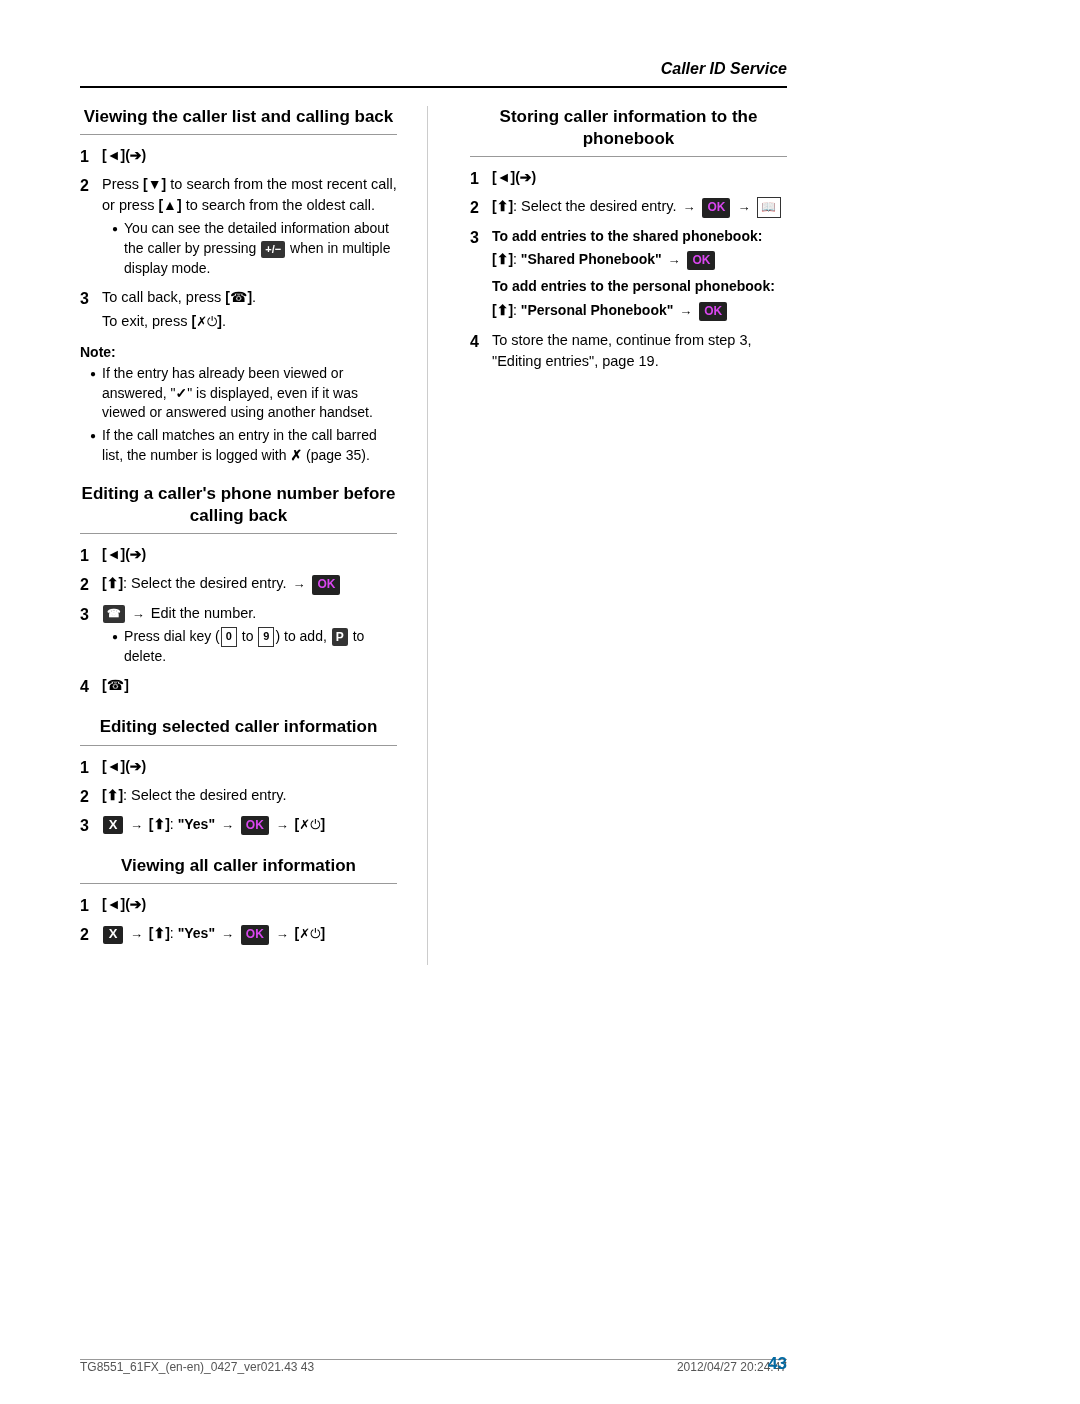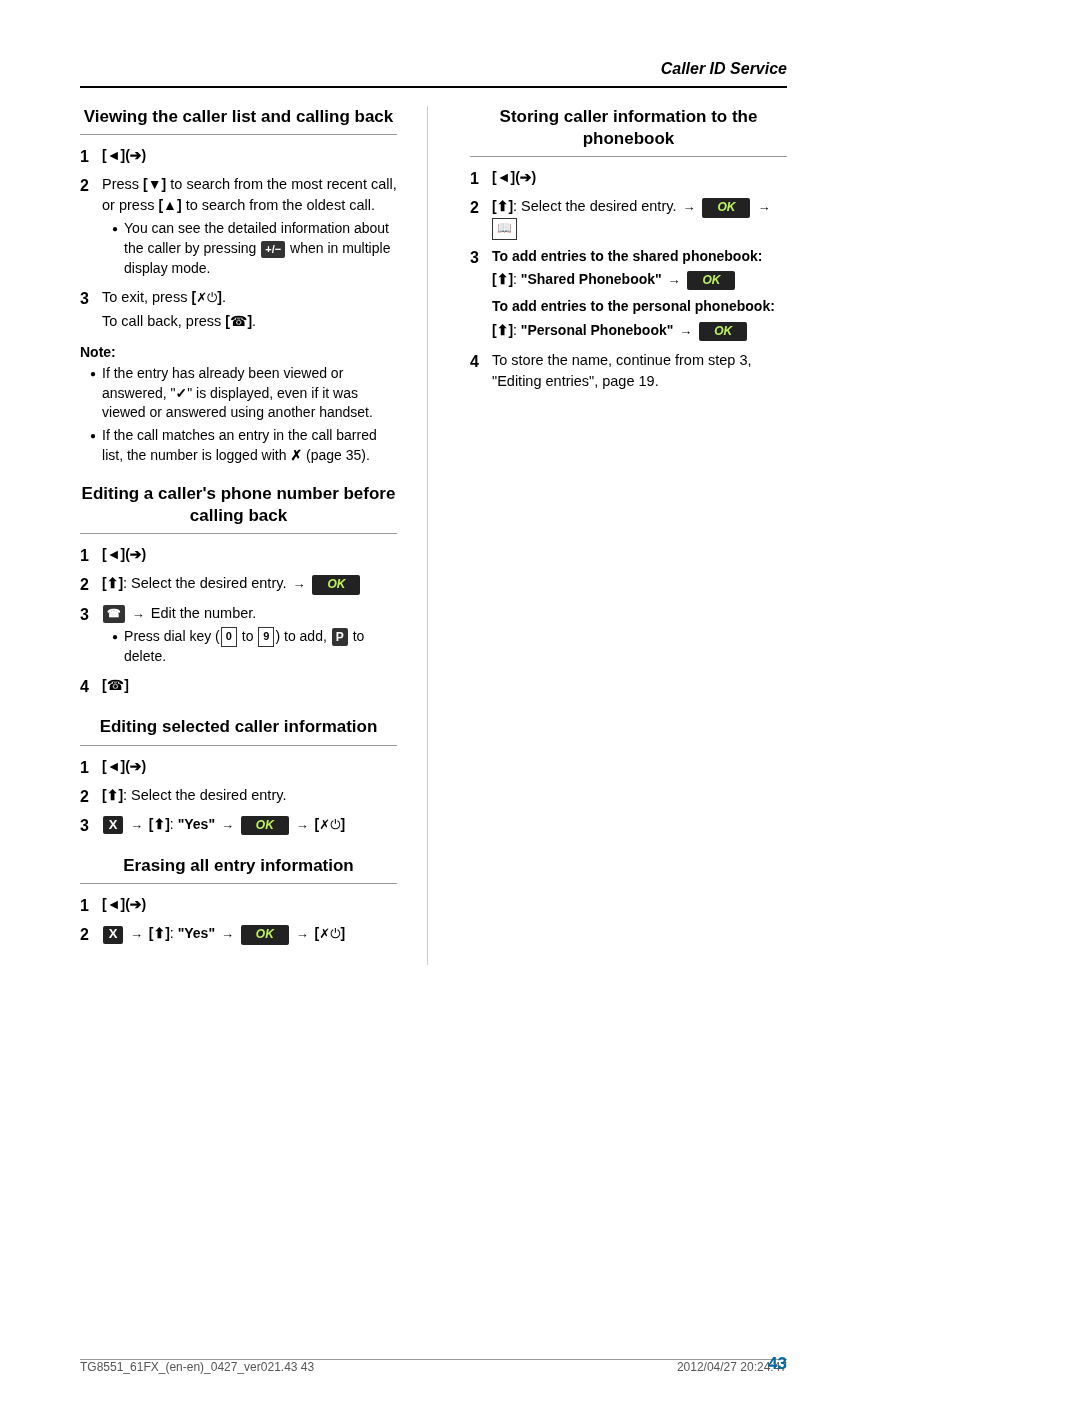--- a/index.html
+++ b/index.html
@@ -93,27 +93,26 @@
       margin-right: 6px;
       font-size: 10px;
       margin-top: 3px;
     }
     
     .ok-box {
       display: inline-flex;
       align-items: center;
       justify-content: center;
       background: #222;
-      color: #bef264;
+      color: #d946ef;
       font-weight: bold;
       font-size: 12px;
-      padding: 1px 15px;
+      padding: 1px 5px;
       border-radius: 2px;
       margin: 0 1px;
-      font-style: italic;
     }
     .key-bracket {
       font-size: 14px;
       font-weight: bold;
     }
     .arrow {
       font-size: 13px;
       margin: 0 2px;
     }
     .note-label {
@@ -223,22 +222,22 @@
               <ul class="bullet-list">
                 <li>
                     <span>You can see the detailed information about the caller by pressing <span class="inline-img">+/−</span> when in multiple display mode.</span>
                   </li>
               </ul>
             </span>
           </li>
           <li class="step-item">
             <span class="step-num">3</span>
             <span class="step-content">
+              <p>To call back, press <span class="key-bracket">[</span><span class="handset-icon">☎</span><span class="key-bracket">]</span>.</p>
               <p>To exit, press <span class="key-bracket">[</span><span style="font-size:13px">✗⏻</span><span class="key-bracket">]</span>.</p>
-              <p>To call back, press <span class="key-bracket">[</span><span class="handset-icon">☎</span><span class="key-bracket">]</span>.</p>
             </span>
           </li>
         </ol>
         <div style="margin-top:8px;">
           <span class="note-label">Note:</span>
           <ul class="bullet-list" style="margin-top:4px;">
             <li>
                 <span>If the entry has already been viewed or answered, "<strong>✓</strong>" is displayed, even if it was viewed or answered using another handset.</span>
               </li>
             <li>
@@ -301,21 +300,21 @@
           <li class="step-item">
             <span class="step-num"><strong>3</strong></span>
             <span class="step-content" style="font-size:14px;">
               <span class="x-btn">X</span> <span class="arrow">→</span> <span class="key-bracket">[⬆]</span>: <strong>"Yes"</strong> <span class="arrow">→</span> <span class="ok-box">OK</span> <span class="arrow">→</span> <span class="key-bracket">[</span><span style="font-size:13px">✗⏻</span><span class="key-bracket">]</span>
             </span>
           </li>
         </ol>
       </div>
 
       <div class="section">
-        <div class="section-title">Erasing all entry information</div>
+        <div class="section-title">Viewing all caller information</div>
         <ol class="step-list">
           <li class="step-item">
             <span class="step-num">1</span>
             <span class="step-content">
               <span class="key-bracket">[◄]</span><span class="key-bracket">(➔)</span>
             </span>
           </li>
           <li class="step-item">
             <span class="step-num"><strong>2</strong></span>
             <span class="step-content" style="font-size:14px;">

